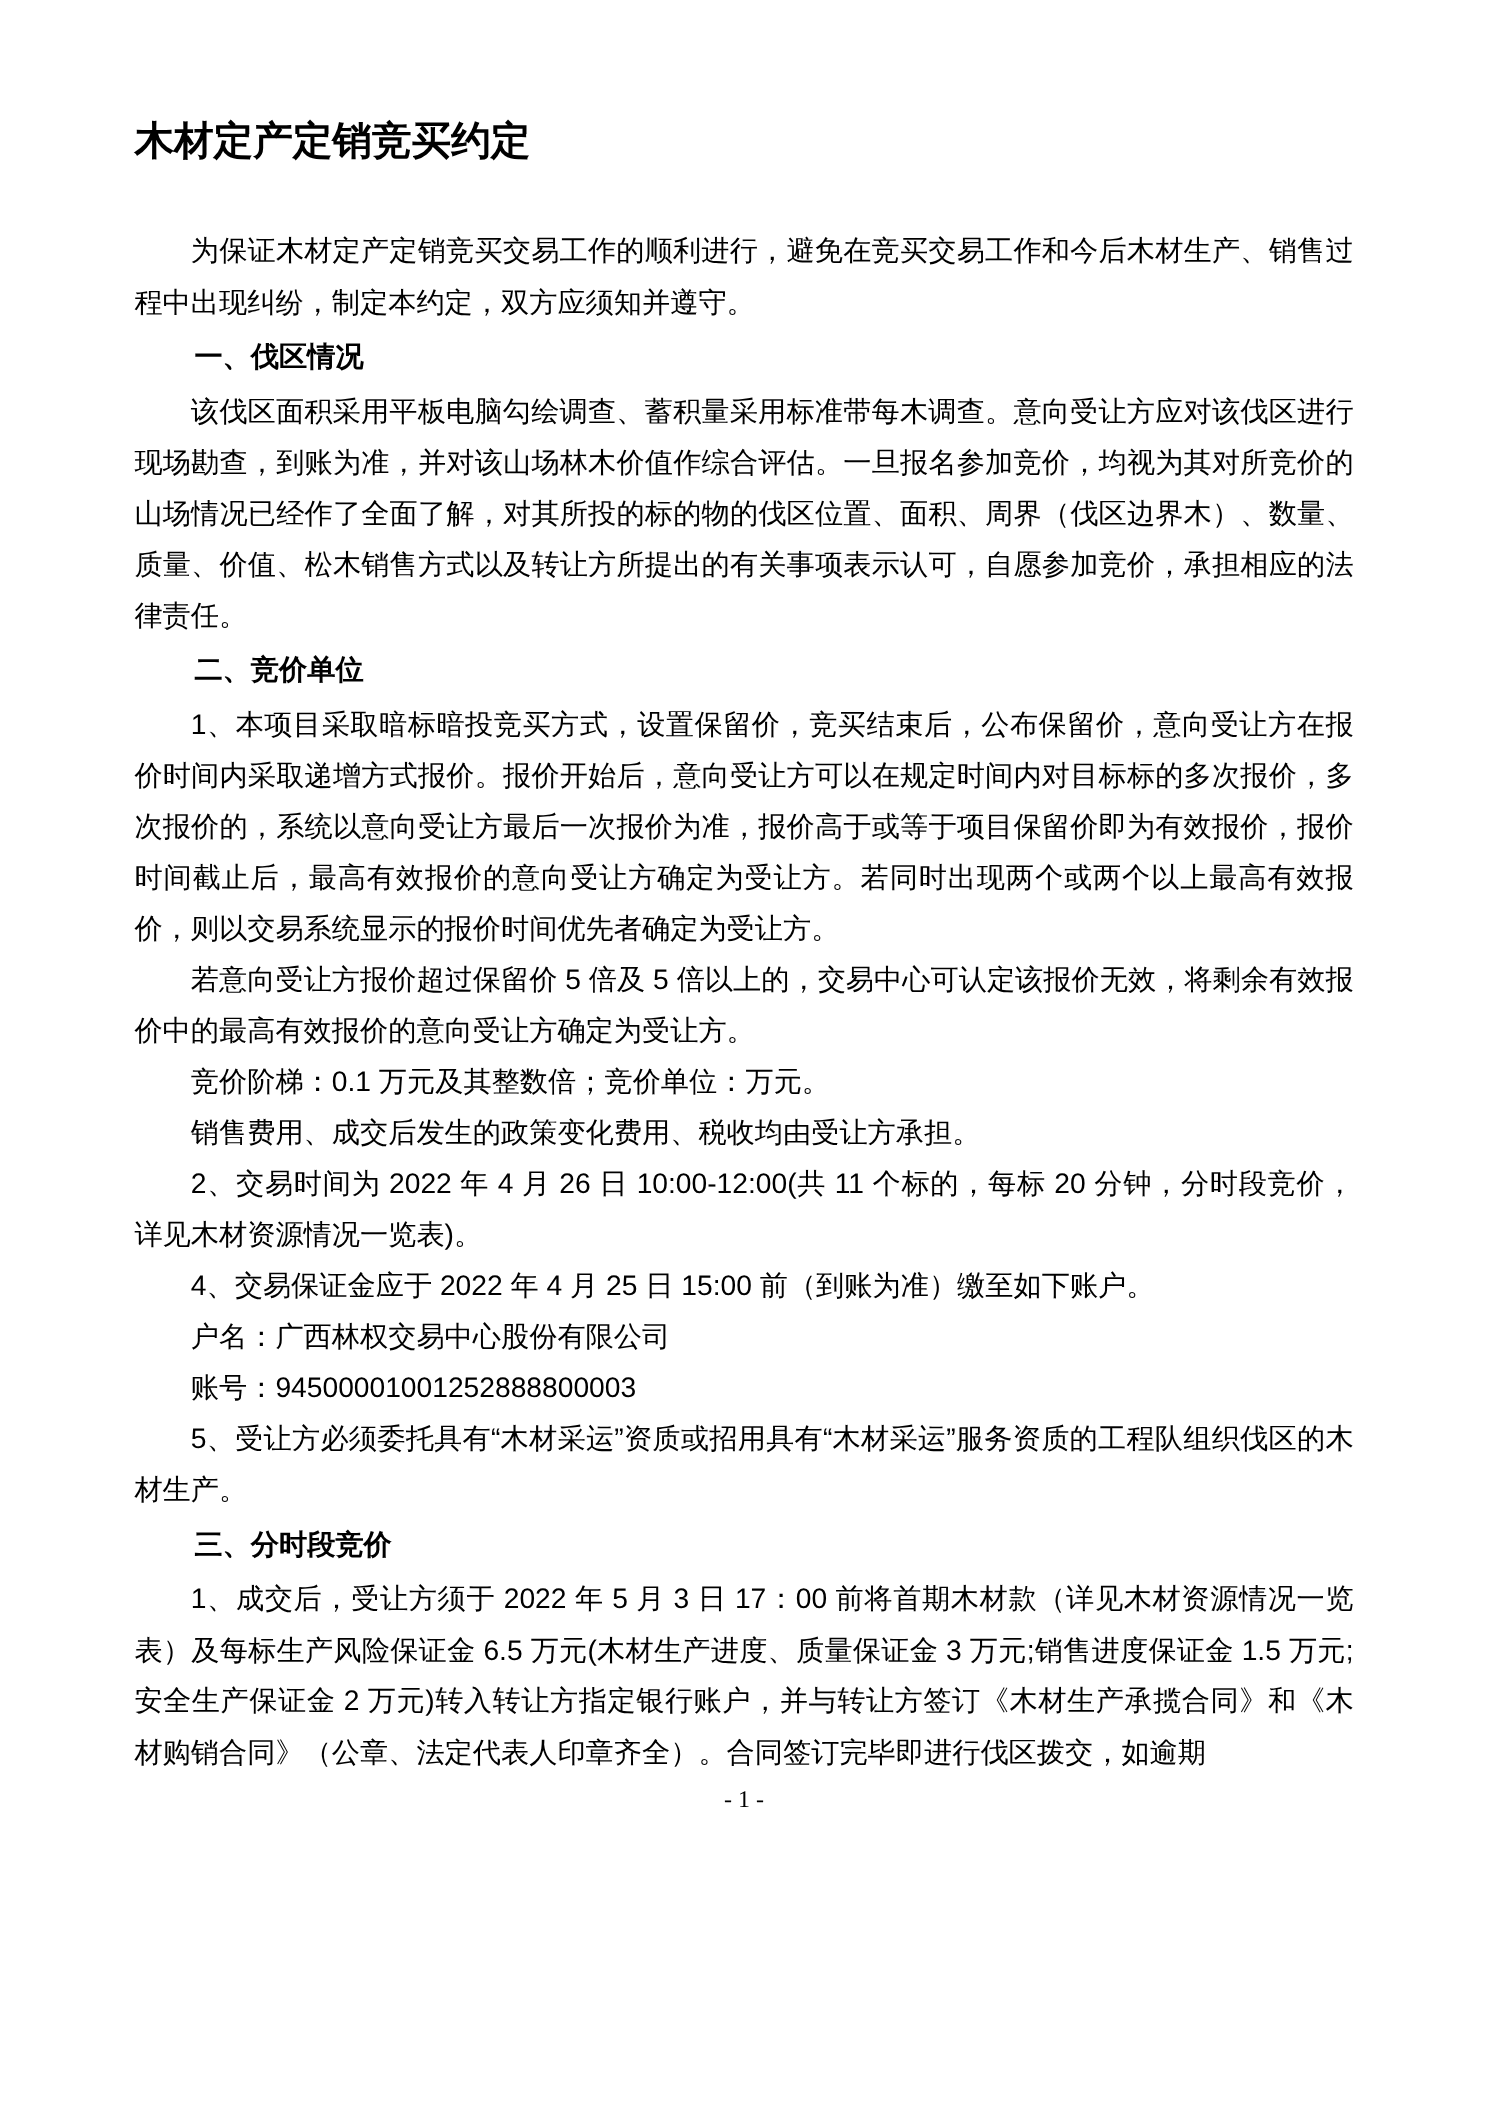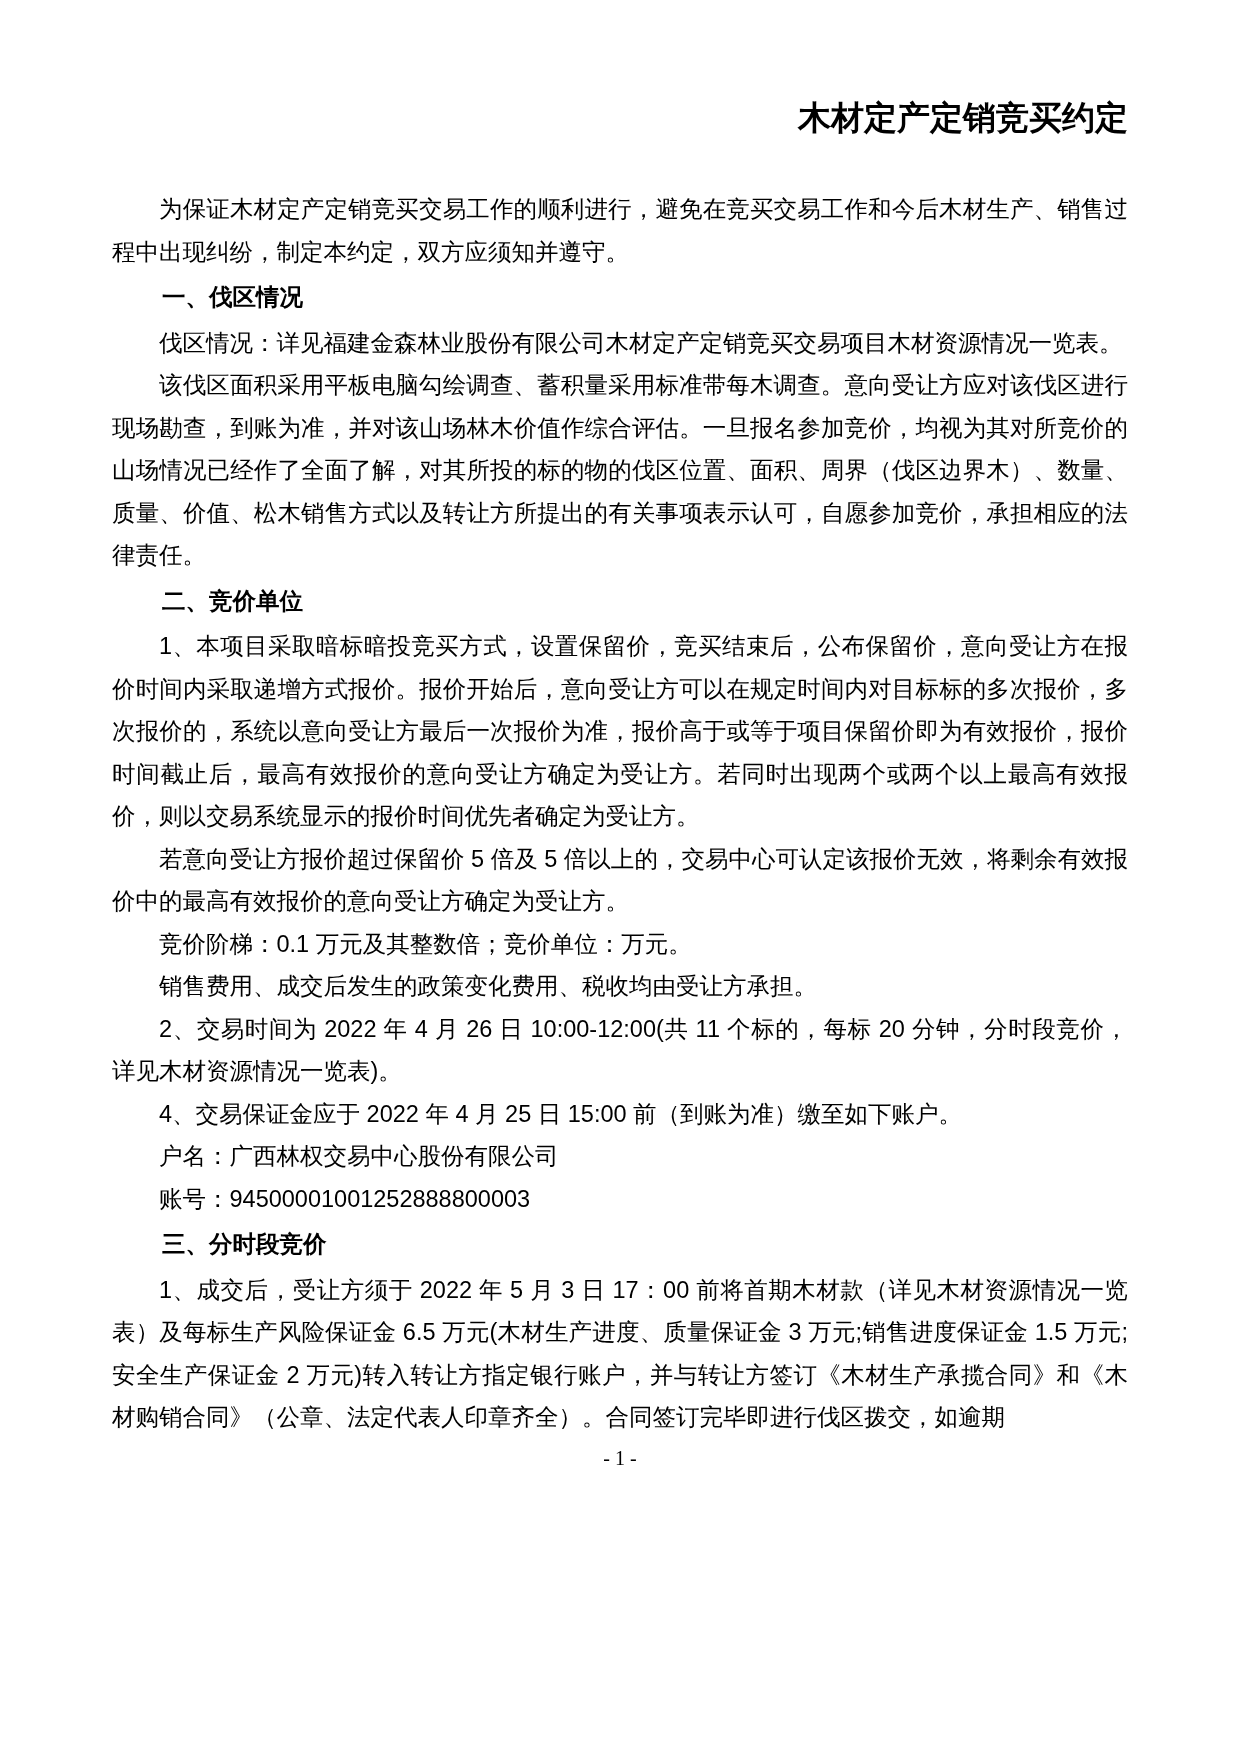--- a/index.html
+++ b/index.html
@@ -15,21 +15,21 @@
     background: #ffffff;
     color: #000000;
     padding: 96px 112px 0 112px;
     overflow: hidden;
   }
   .doc-title {
     font-family: "Liberation Serif", "DejaVu Serif", serif;
     font-weight: 700;
     font-size: 33px;
     line-height: 44px;
-    text-align: right;
+    text-align: left;
     margin: 0 0 48px 0;
   }
   .para {
     font-family: Liberation Sans, sans-serif;
     font-size: 23.5px;
     line-height: 42.5px;
     text-indent: 2em;
     text-align: justify;
     margin: 0;
     word-break: break-all;
@@ -51,28 +51,28 @@
   }
 </style>
 </head>
 <body>
 
 <div class="page">
   <h1 class="doc-title">木材定产定销竞买约定</h1>
 
   <p class="para">为保证木材定产定销竞买交易工作的顺利进行，避免在竞买交易工作和今后木材生产、销售过程中出现纠纷，制定本约定，双方应须知并遵守。</p>
   <p class="heading">一、伐区情况</p>
-  <p class="para">伐区情况：详见福建金森林业股份有限公司木材定产定销竞买交易项目木材资源情况一览表。</p>
   <p class="para">该伐区面积采用平板电脑勾绘调查、蓄积量采用标准带每木调查。意向受让方应对该伐区进行现场勘查，到账为准，并对该山场林木价值作综合评估。一旦报名参加竞价，均视为其对所竞价的山场情况已经作了全面了解，对其所投的标的物的伐区位置、面积、周界（伐区边界木）、数量、质量、价值、松木销售方式以及转让方所提出的有关事项表示认可，自愿参加竞价，承担相应的法律责任。</p>
   <p class="heading">二、竞价单位</p>
   <p class="para">1、本项目采取暗标暗投竞买方式，设置保留价，竞买结束后，公布保留价，意向受让方在报价时间内采取递增方式报价。报价开始后，意向受让方可以在规定时间内对目标标的多次报价，多次报价的，系统以意向受让方最后一次报价为准，报价高于或等于项目保留价即为有效报价，报价时间截止后，最高有效报价的意向受让方确定为受让方。若同时出现两个或两个以上最高有效报价，则以交易系统显示的报价时间优先者确定为受让方。</p>
   <p class="para">若意向受让方报价超过保留价 5 倍及 5 倍以上的，交易中心可认定该报价无效，将剩余有效报价中的最高有效报价的意向受让方确定为受让方。</p>
   <p class="para">竞价阶梯：0.1 万元及其整数倍；竞价单位：万元。</p>
   <p class="para">销售费用、成交后发生的政策变化费用、税收均由受让方承担。</p>
   <p class="para">2、交易时间为 2022 年 4 月 26 日 10:00-12:00(共 11 个标的，每标 20 分钟，分时段竞价，详见木材资源情况一览表)。</p>
   <p class="para">4、交易保证金应于 2022 年 4 月 25 日 15:00 前（到账为准）缴至如下账户。</p>
   <p class="para">户名：广西林权交易中心股份有限公司</p>
   <p class="para">账号：94500001001252888800003</p>
+  <p class="para">5、受让方必须委托具有“木材采运”资质或招用具有“木材采运”服务资质的工程队组织伐区的木材生产。</p>
   <p class="heading">三、分时段竞价</p>
   <p class="para">1、成交后，受让方须于 2022 年 5 月 3 日 17：00 前将首期木材款（详见木材资源情况一览表）及每标生产风险保证金 6.5 万元(木材生产进度、质量保证金 3 万元;销售进度保证金 1.5 万元;安全生产保证金 2 万元)转入转让方指定银行账户，并与转让方签订《木材生产承揽合同》和《木材购销合同》（公章、法定代表人印章齐全）。合同签订完毕即进行伐区拨交，如逾期</p>
 
   <div class="page-footer">- 1 -</div>
 </div>
 
 </body></html>

